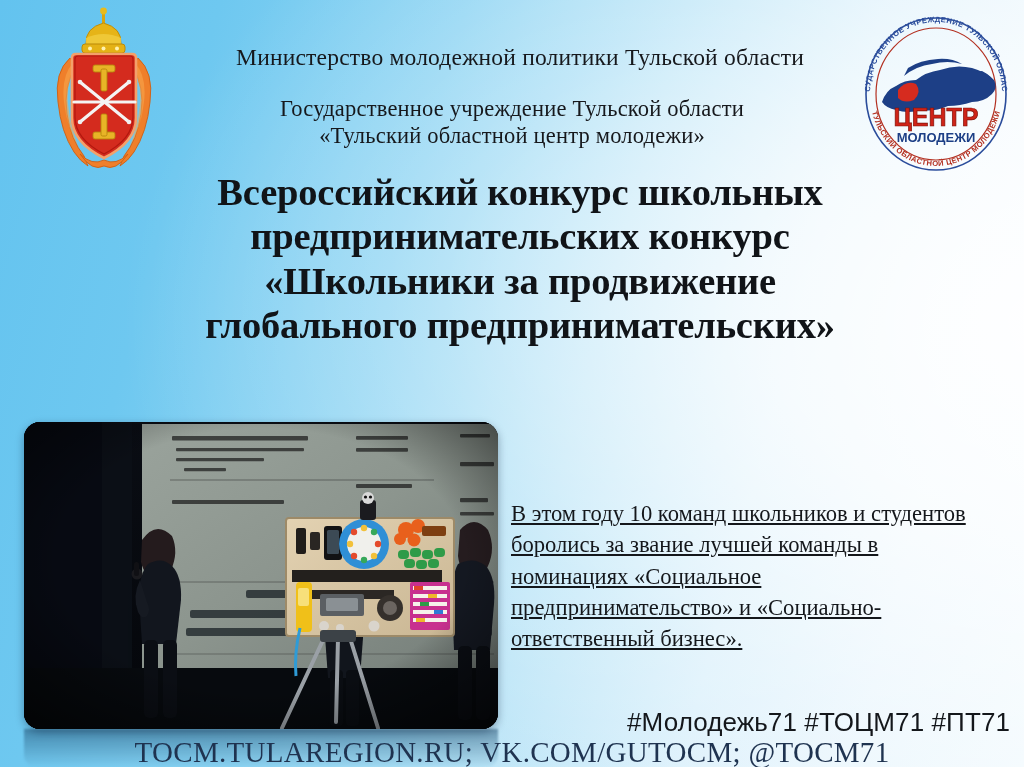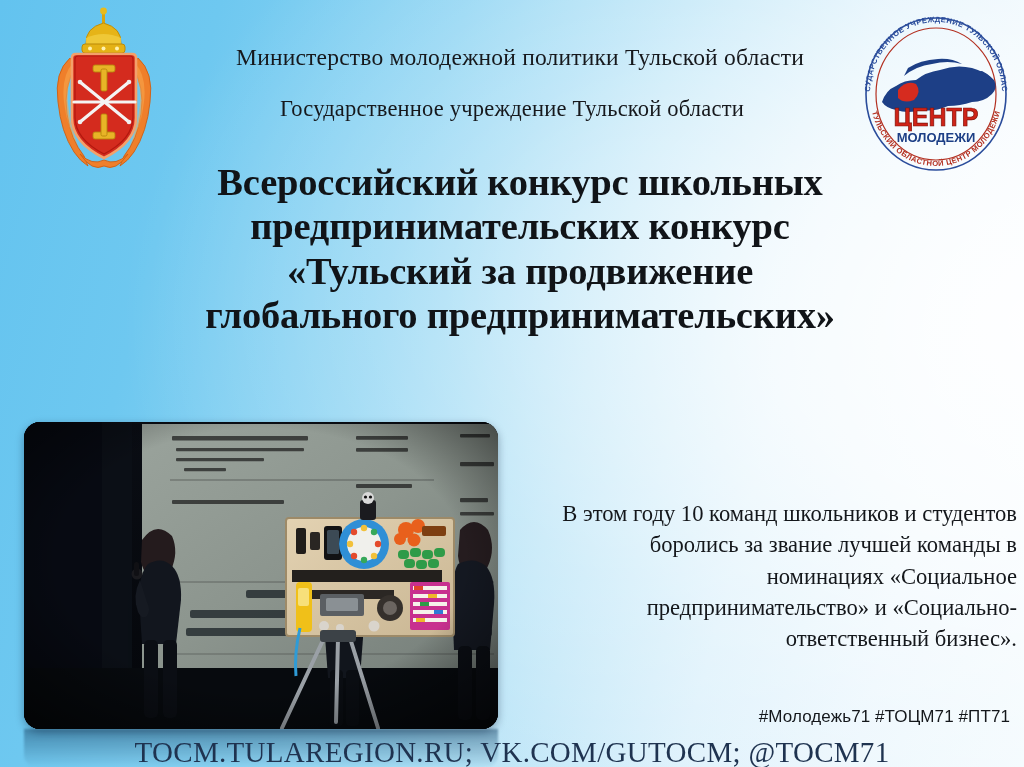--- a/index.html
+++ b/index.html
@@ -58,21 +58,21 @@
     top: 95px;
     font-size: 22.5px;
   }
   #hdr-org .l2 { display: block; }
 
   
   #title {
     position: absolute;
     left: 38px;
     right: 22px;
-    top: 160px;
+    top: 170px;
     text-align: center;
     font-family: "Liberation Serif", "DejaVu Serif", serif;
     font-weight: bold;
     font-size: 38.5px;
     line-height: 1.155;
     color: #111418;
     letter-spacing: -0.2px;
   }
   #title .tl { display: block; white-space: nowrap; }
 
@@ -96,37 +96,38 @@
     width: 474px;
     height: 38px;
     border-radius: 0 0 12px 12px;
     background: linear-gradient(to bottom, rgba(35,85,120,0.55), rgba(120,195,230,0.12));
     filter: blur(1px);
   }
 
   
   #body-text {
     position: absolute;
-    left: 539px;
+    left: 511px;
     top: 498px;
     width: 478px;
     font-family: "Liberation Serif", "DejaVu Serif", serif;
     font-size: 22.6px;
     line-height: 1.385;
     color: #14171b;
-    text-align: right;
+    text-align: left;
+    text-decoration: underline;
   }
 
   
   #hashtags {
     position: absolute;
     right: 14px;
     top: 707px;
     font-family: "Liberation Sans", "DejaVu Sans", sans-serif;
-    font-size: 17px;
+    font-size: 26px;
     color: #14171b;
     white-space: nowrap;
     letter-spacing: 0.1px;
   }
 
   
   #urlbar {
     position: absolute;
     left: 0;
     right: 0;
@@ -189,20 +190,21 @@
         <rect x="53" y="126" width="22" height="7" rx="2"></rect>
         <rect x="61" y="108" width="6" height="22" rx="1.6"></rect>
       </g>
     </svg>
   </div>
 
   <div class="hdr" id="hdr-ministry">Министерство  молодежной политики Тульской области</div>
 
   <div class="hdr" id="hdr-org">
     <span class="l1">Государственное учреждение Тульской области</span>
+    <span class="l2">«Тульский областной центр молодежи»</span>
   </div>
 
   <div id="logo">
     <svg viewBox="0 0 160 164" width="160" height="164" aria-hidden="true">
       <defs>
         <path id="ringTop" d="M 80 152 m -66 -72 a 66 72 0 1 1 132 0" fill="none"></path>
         <path id="ringBot" d="M 14 80 a 66 72 0 0 0 132 0" fill="none"></path>
       </defs>
       <ellipse cx="80" cy="80" rx="70" ry="76" fill="none" stroke="#2a4c9b" stroke-width="1.6"></ellipse>
       <ellipse cx="80" cy="80" rx="60" ry="66" fill="none" stroke="#b33021" stroke-width="1.2"></ellipse>
@@ -224,21 +226,21 @@
       </text>
       <text font-family="Liberation Sans, DejaVu Sans, sans-serif" font-size="7.6" font-weight="bold" fill="#b33021" letter-spacing="0.4">
         <textPath href="#ringBot" startOffset="50%" text-anchor="middle">ТУЛЬСКИЙ ОБЛАСТНОЙ ЦЕНТР МОЛОДЕЖИ</textPath>
       </text>
     </svg>
   </div>
 
   <div id="title">
     <span class="tl">Всероссийский конкурс школьных</span>
     <span class="tl">предпринимательских конкурс</span>
-    <span class="tl">«Тульский за продвижение</span>
+    <span class="tl">«Школьники за продвижение</span>
     <span class="tl">глобального предпринимательских»</span>
   </div>
 
   <div id="photo-reflect"></div>
   <div id="photo-wrap">
     <svg id="photo" viewBox="0 0 474 307" width="474" height="307" preserveAspectRatio="xMidYMid slice" aria-hidden="true">
       <defs>
         <linearGradient id="hallG" x1="0" y1="0" x2="0" y2="1">
           <stop offset="0" stop-color="#0a0d14"></stop>
           <stop offset="1" stop-color="#04060a"></stop>

